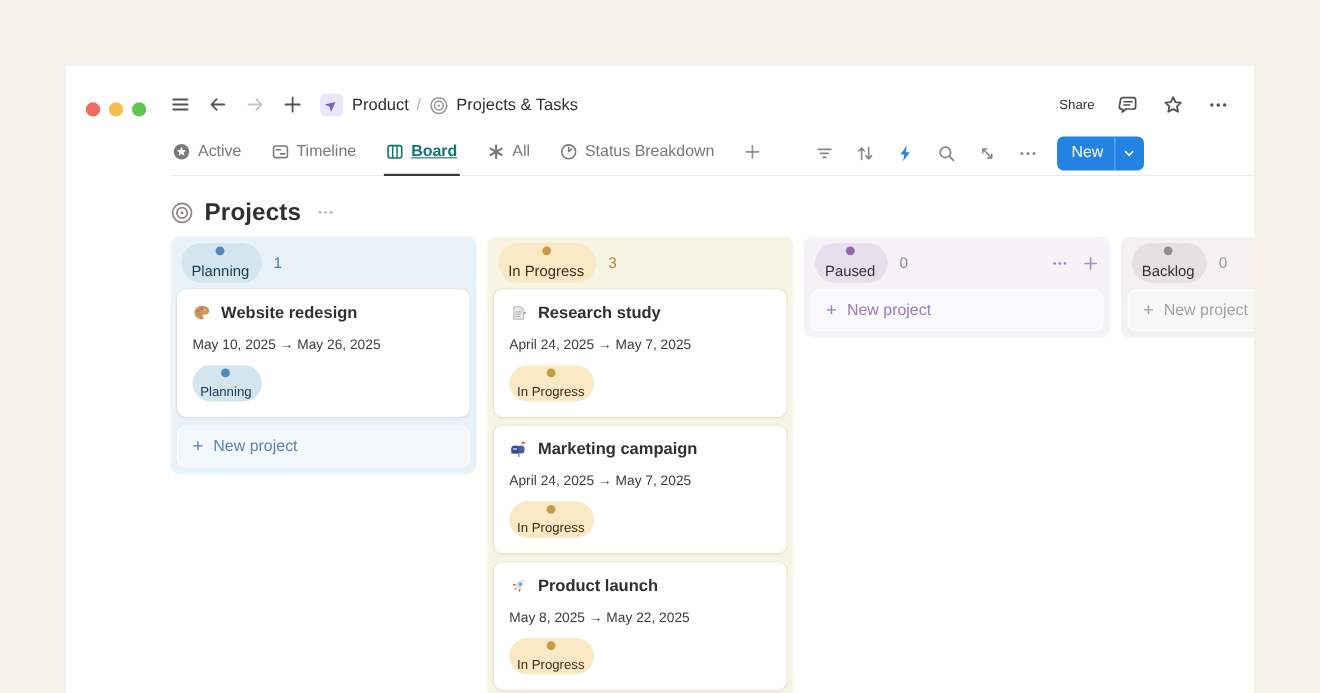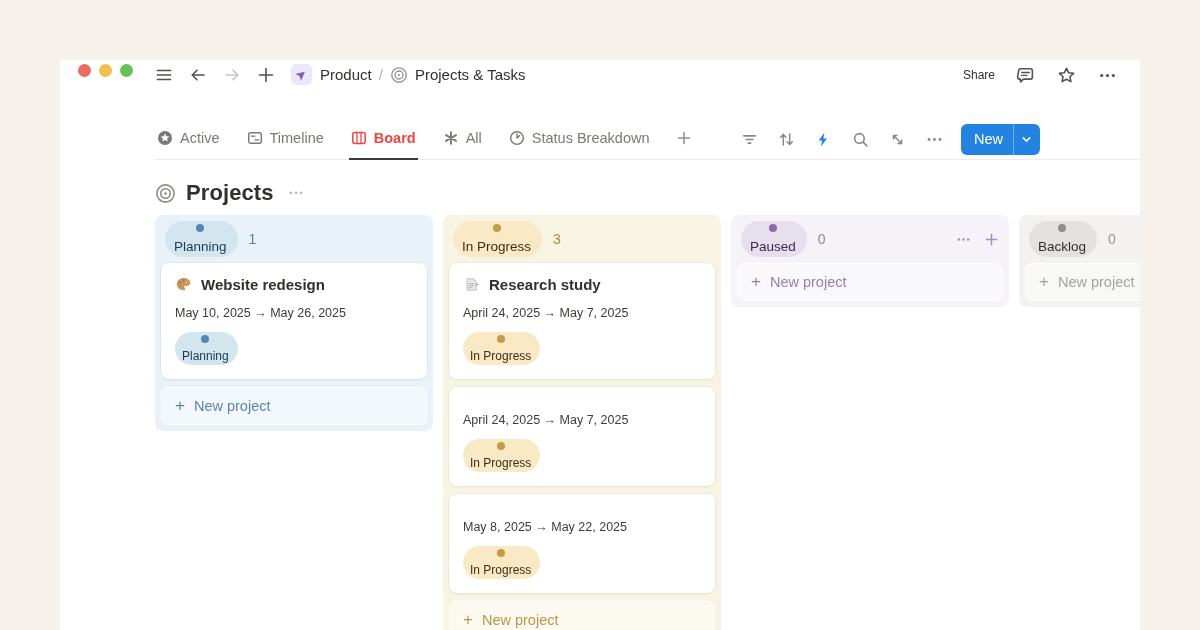--- a/index.html
+++ b/index.html
@@ -7,21 +7,21 @@
   body {
     font-family:"Liberation Sans","DejaVu Sans",sans-serif;
     background:#F6F1EA; position:relative; overflow:hidden;
     -webkit-font-smoothing:antialiased; color:#32302C;
   }
   .window {
     position:absolute; left:60px; top:60px; width:1080px; height:570px;
     background:#FFFFFF; overflow:hidden;
   }
   
-  .topbar { display:flex; align-items:flex-start; height:46px; padding:4px 22px 0 18px; }
+  .topbar { display:flex; align-items:flex-end; height:46px; padding:4px 22px 0 18px; }
   .traffic { display:flex; gap:8px; margin-right:20px; }
   .light { width:13px; height:13px; border-radius:50%; display:inline-block; cursor:default; }
   .light.red{ background:#EC6A5E; } .light.yellow{ background:#F4BF4F; } .light.green{ background:#61C454; }
   .tbbtn { background:none; border:none; padding:0; display:inline-flex; align-items:center; justify-content:center;
            width:22px; height:22px; color:#54524E; cursor:pointer; }
   .tbbtn + .tbbtn { margin-left:12px; }
   .tbbtn.disabled { color:#C8C5C0; }
   .tbbtn svg { width:18px; height:18px; }
   .crumb { display:flex; align-items:center; margin-left:14px; font-size:15px; }
   .appicon { width:21px; height:21px; border-radius:5px; background:#ECE7F8; display:inline-flex;
@@ -36,21 +36,21 @@
   .tb-right .tbbtn { margin-left:0; color:#54524E; }
   .tb-right .tbbtn svg { width:19px; height:19px; }
   
   .tabsrow { position:relative; margin:20px 0 0 95px; padding-right:100px;
              display:flex; height:34px; }
   .tabsrow::after { content:""; position:absolute; left:0; right:0; bottom:0; height:1px; background:#ECEBE9; }
   .tab { display:flex; align-items:center; gap:7px; border:none; background:none; cursor:pointer;
          font-family:inherit; font-size:14.5px; font-weight:500; color:#7B7974;
          padding:0 2px 10px; margin-right:23px; position:relative; }
   .tab svg { width:16px; height:16px; flex:none; }
-  .tab.active { color:#ef4444; font-weight:600; }
+  .tab.active { color:#0f766e; font-weight:600;text-decoration:underline; }
   .tab.active::after { content:""; position:absolute; left:0; right:0; bottom:0; height:2px; background:#3B3935; z-index:1; }
   .tab.addview { margin-right:0; color:#8F8D88; }
   .viewtools { margin-left:auto; display:flex; align-items:center; gap:19px; padding-bottom:8px; }
   .vt-icon { background:none; border:none; padding:0; width:18px; height:18px; color:#8A8883;
              display:inline-flex; align-items:center; justify-content:center; cursor:pointer; }
   .vt-icon svg { width:17px; height:17px; }
   .vt-icon.bolt { color:#2383E2; }
   .newbtn { display:flex; align-items:stretch; background:#2383E2; color:#fff; border:none; border-radius:6px;
             height:31px; cursor:pointer; font-family:inherit; overflow:hidden; margin-left:-2px; }
   .newbtn .nb-label { display:flex; align-items:center; padding:0 10px 0 13px; font-size:14.5px; font-weight:500; }
@@ -329,27 +329,53 @@
               </span>
       <span class="card-title">Research study</span>
     </div>
     <div class="card-dates">April 24, 2025 → May 7, 2025</div>
     <span class="pill small">
       <span class="dot"></span>
       <span>In Progress</span>
     </span>
   </div>
           <div class="card">
+    <div class="card-title-row">
+      <span class="card-emoji">
+                <svg viewBox="0 0 18 18">
+                  <rect x="2" y="5.6" width="12.6" height="7.4" rx="2.4" fill="#46629E"></rect>
+                  <path d="M5.7 5.6c-2.1 0-3.7 1.7-3.7 3.7V13h7.4V9.3c0-2-1.6-3.7-3.7-3.7z" fill="#35508C"></path>
+                  <rect x="3.4" y="8" width="4.2" height="1.3" rx="0.65" fill="#C9D4EA"></rect>
+                  <rect x="8.3" y="13" width="1.8" height="3.2" fill="#9C9C9C"></rect>
+                  <rect x="11.7" y="1.4" width="1" height="4.6" fill="#B9B9B9"></rect>
+                  <path d="M12.7 1.4l3.5 1.3-3.5 1.3z" fill="#D6473B"></path>
+                </svg>
+              </span>
+      <span class="card-title">Marketing campaign</span>
+    </div>
     <div class="card-dates">April 24, 2025 → May 7, 2025</div>
     <span class="pill small">
       <span class="dot"></span>
       <span>In Progress</span>
     </span>
   </div>
           <div class="card">
+    <div class="card-title-row">
+      <span class="card-emoji">
+                <svg viewBox="0 0 18 18">
+                  <g transform="rotate(45 9 9)">
+                    <path d="M9 1.3c2 1.9 3 4.6 3 7.2V12H6V8.5c0-2.6 1-5.3 3-7.2z" fill="#DFE4EA"></path>
+                    <circle cx="9" cy="6.8" r="1.4" fill="#5C8FD6"></circle>
+                    <path d="M6 9.3L4 12.4h2zM12 9.3l2 3.1h-2z" fill="#D6473B"></path>
+                    <path d="M7.8 12.2h2.4L9 15.6z" fill="#F0A03C"></path>
+                  </g>
+                </svg>
+              </span>
+      <span class="card-title">Product launch</span>
+    </div>
     <div class="card-dates">May 8, 2025 → May 22, 2025</div>
     <span class="pill small">
       <span class="dot"></span>
       <span>In Progress</span>
     </span>
   </div>
         </div>
     <button class="new-project">
       <span class="np-plus">+</span>
       <span>New project</span>

